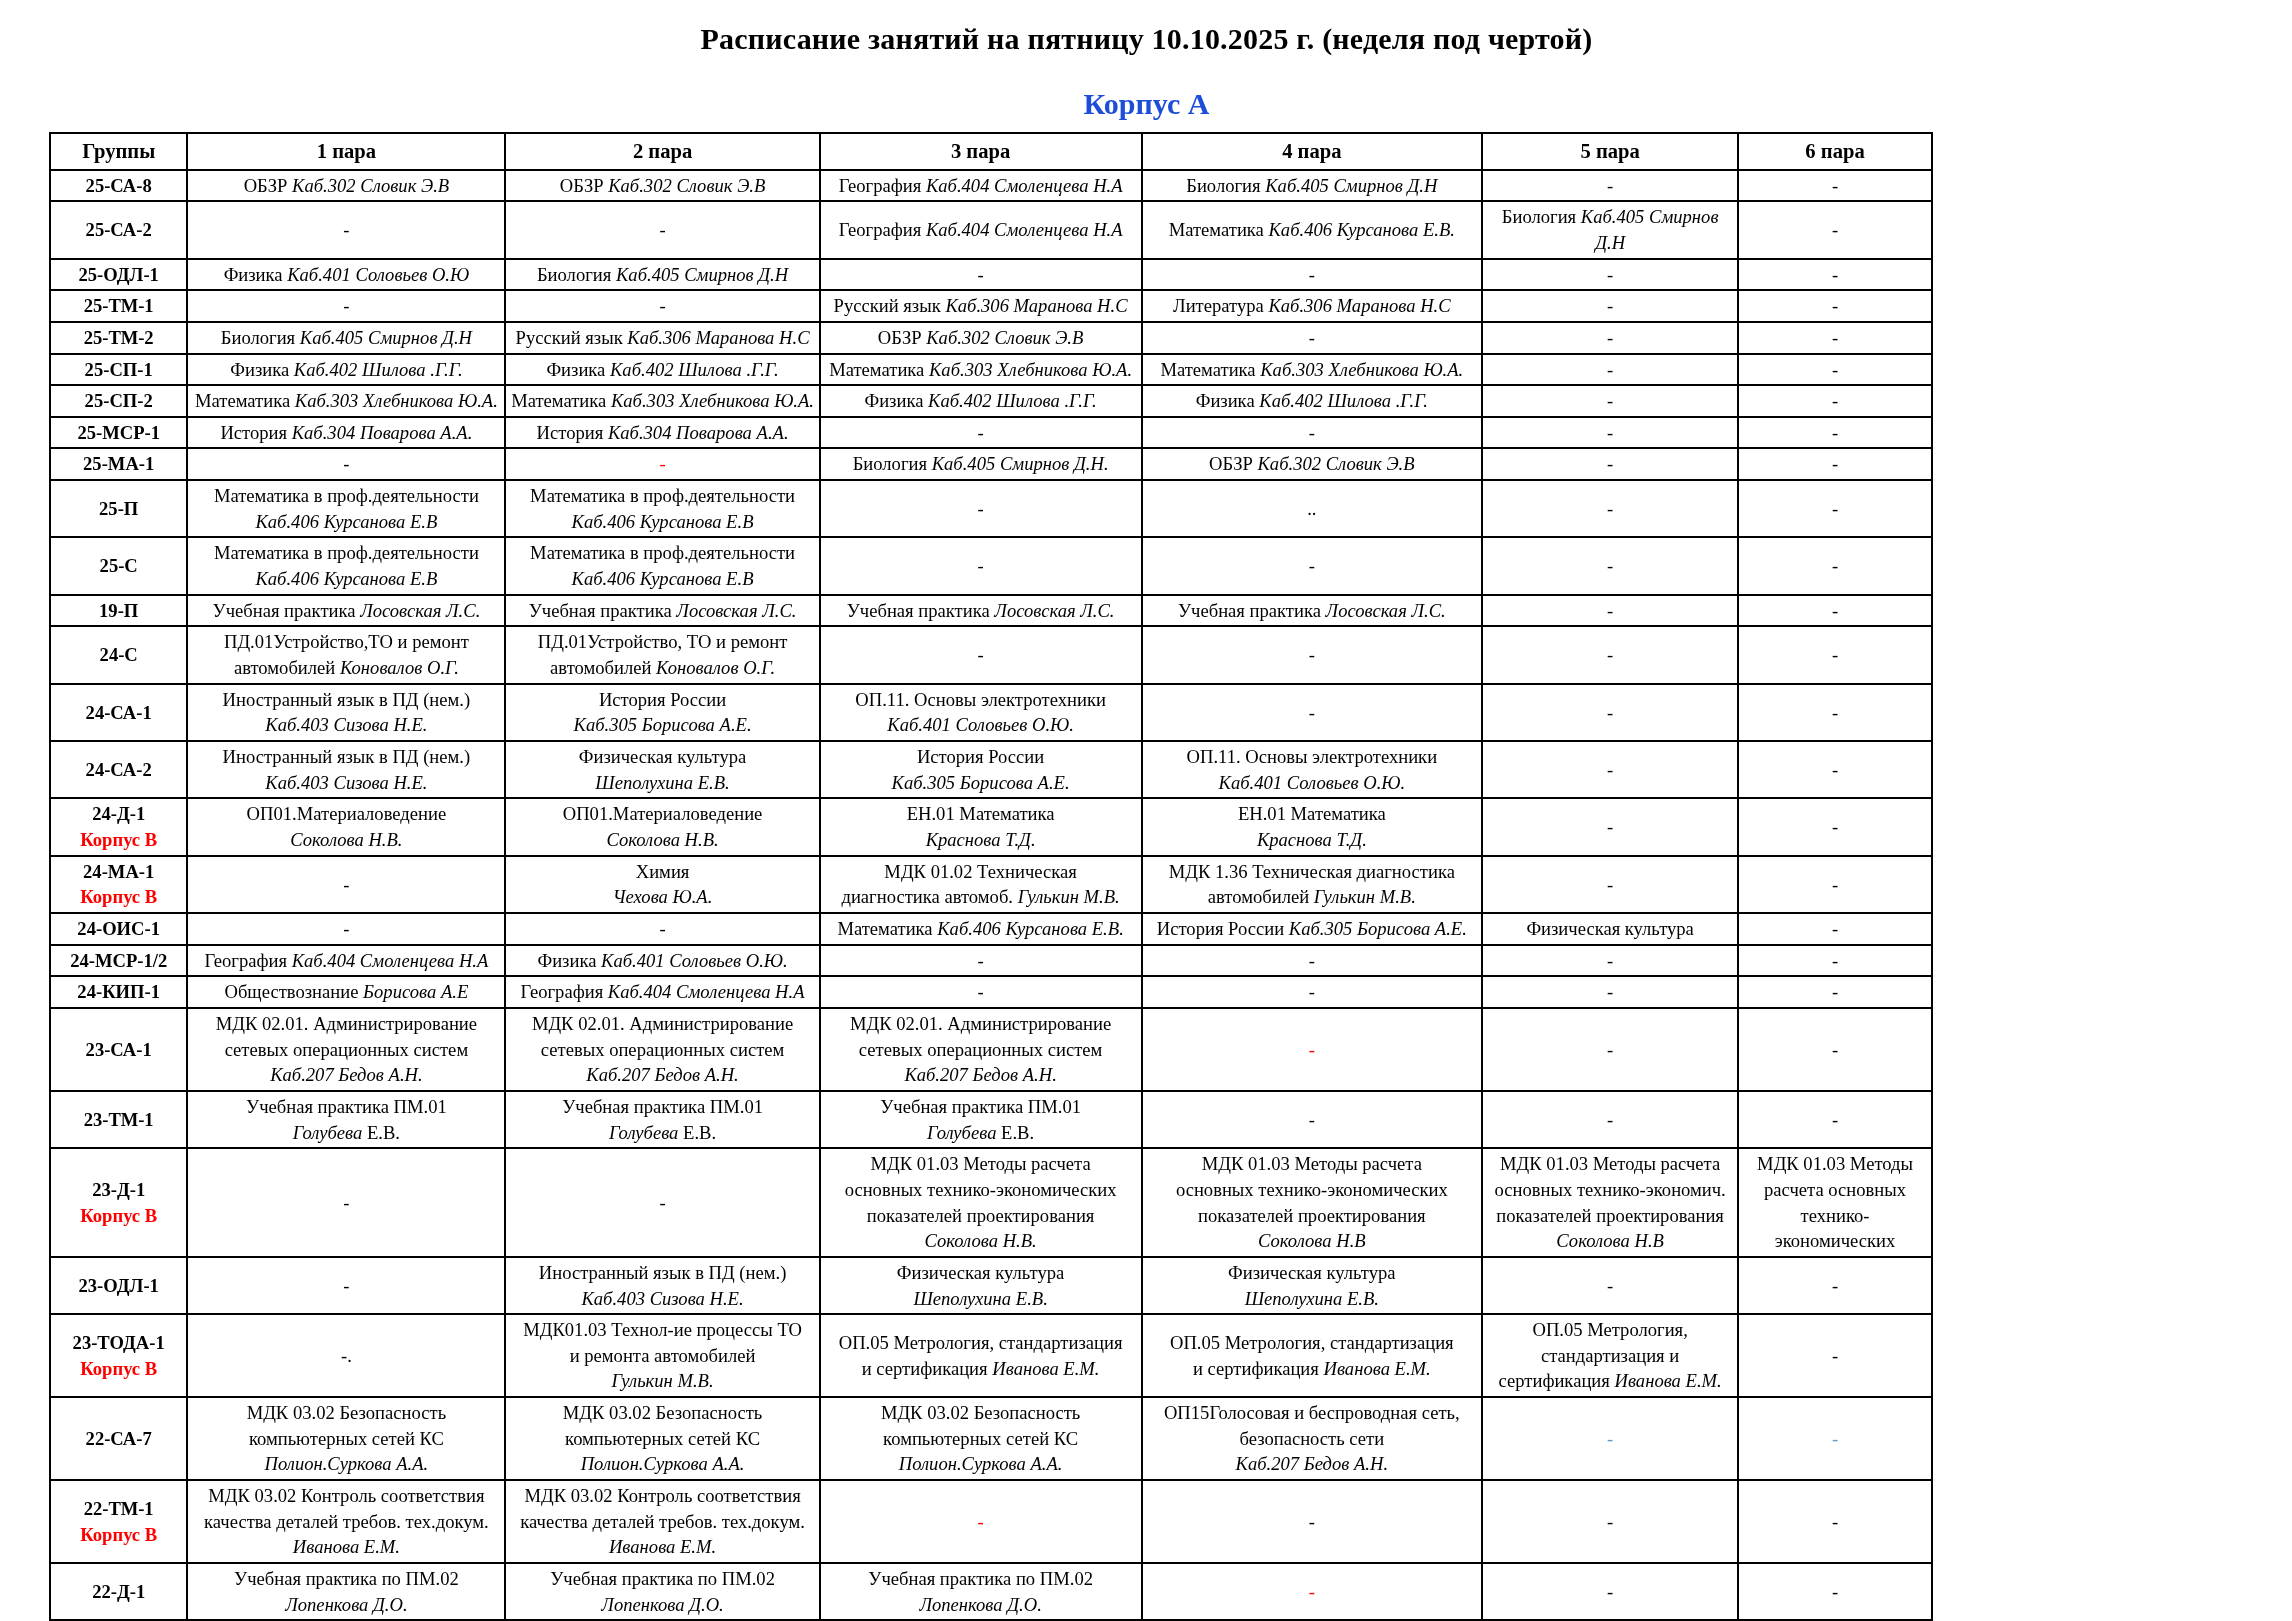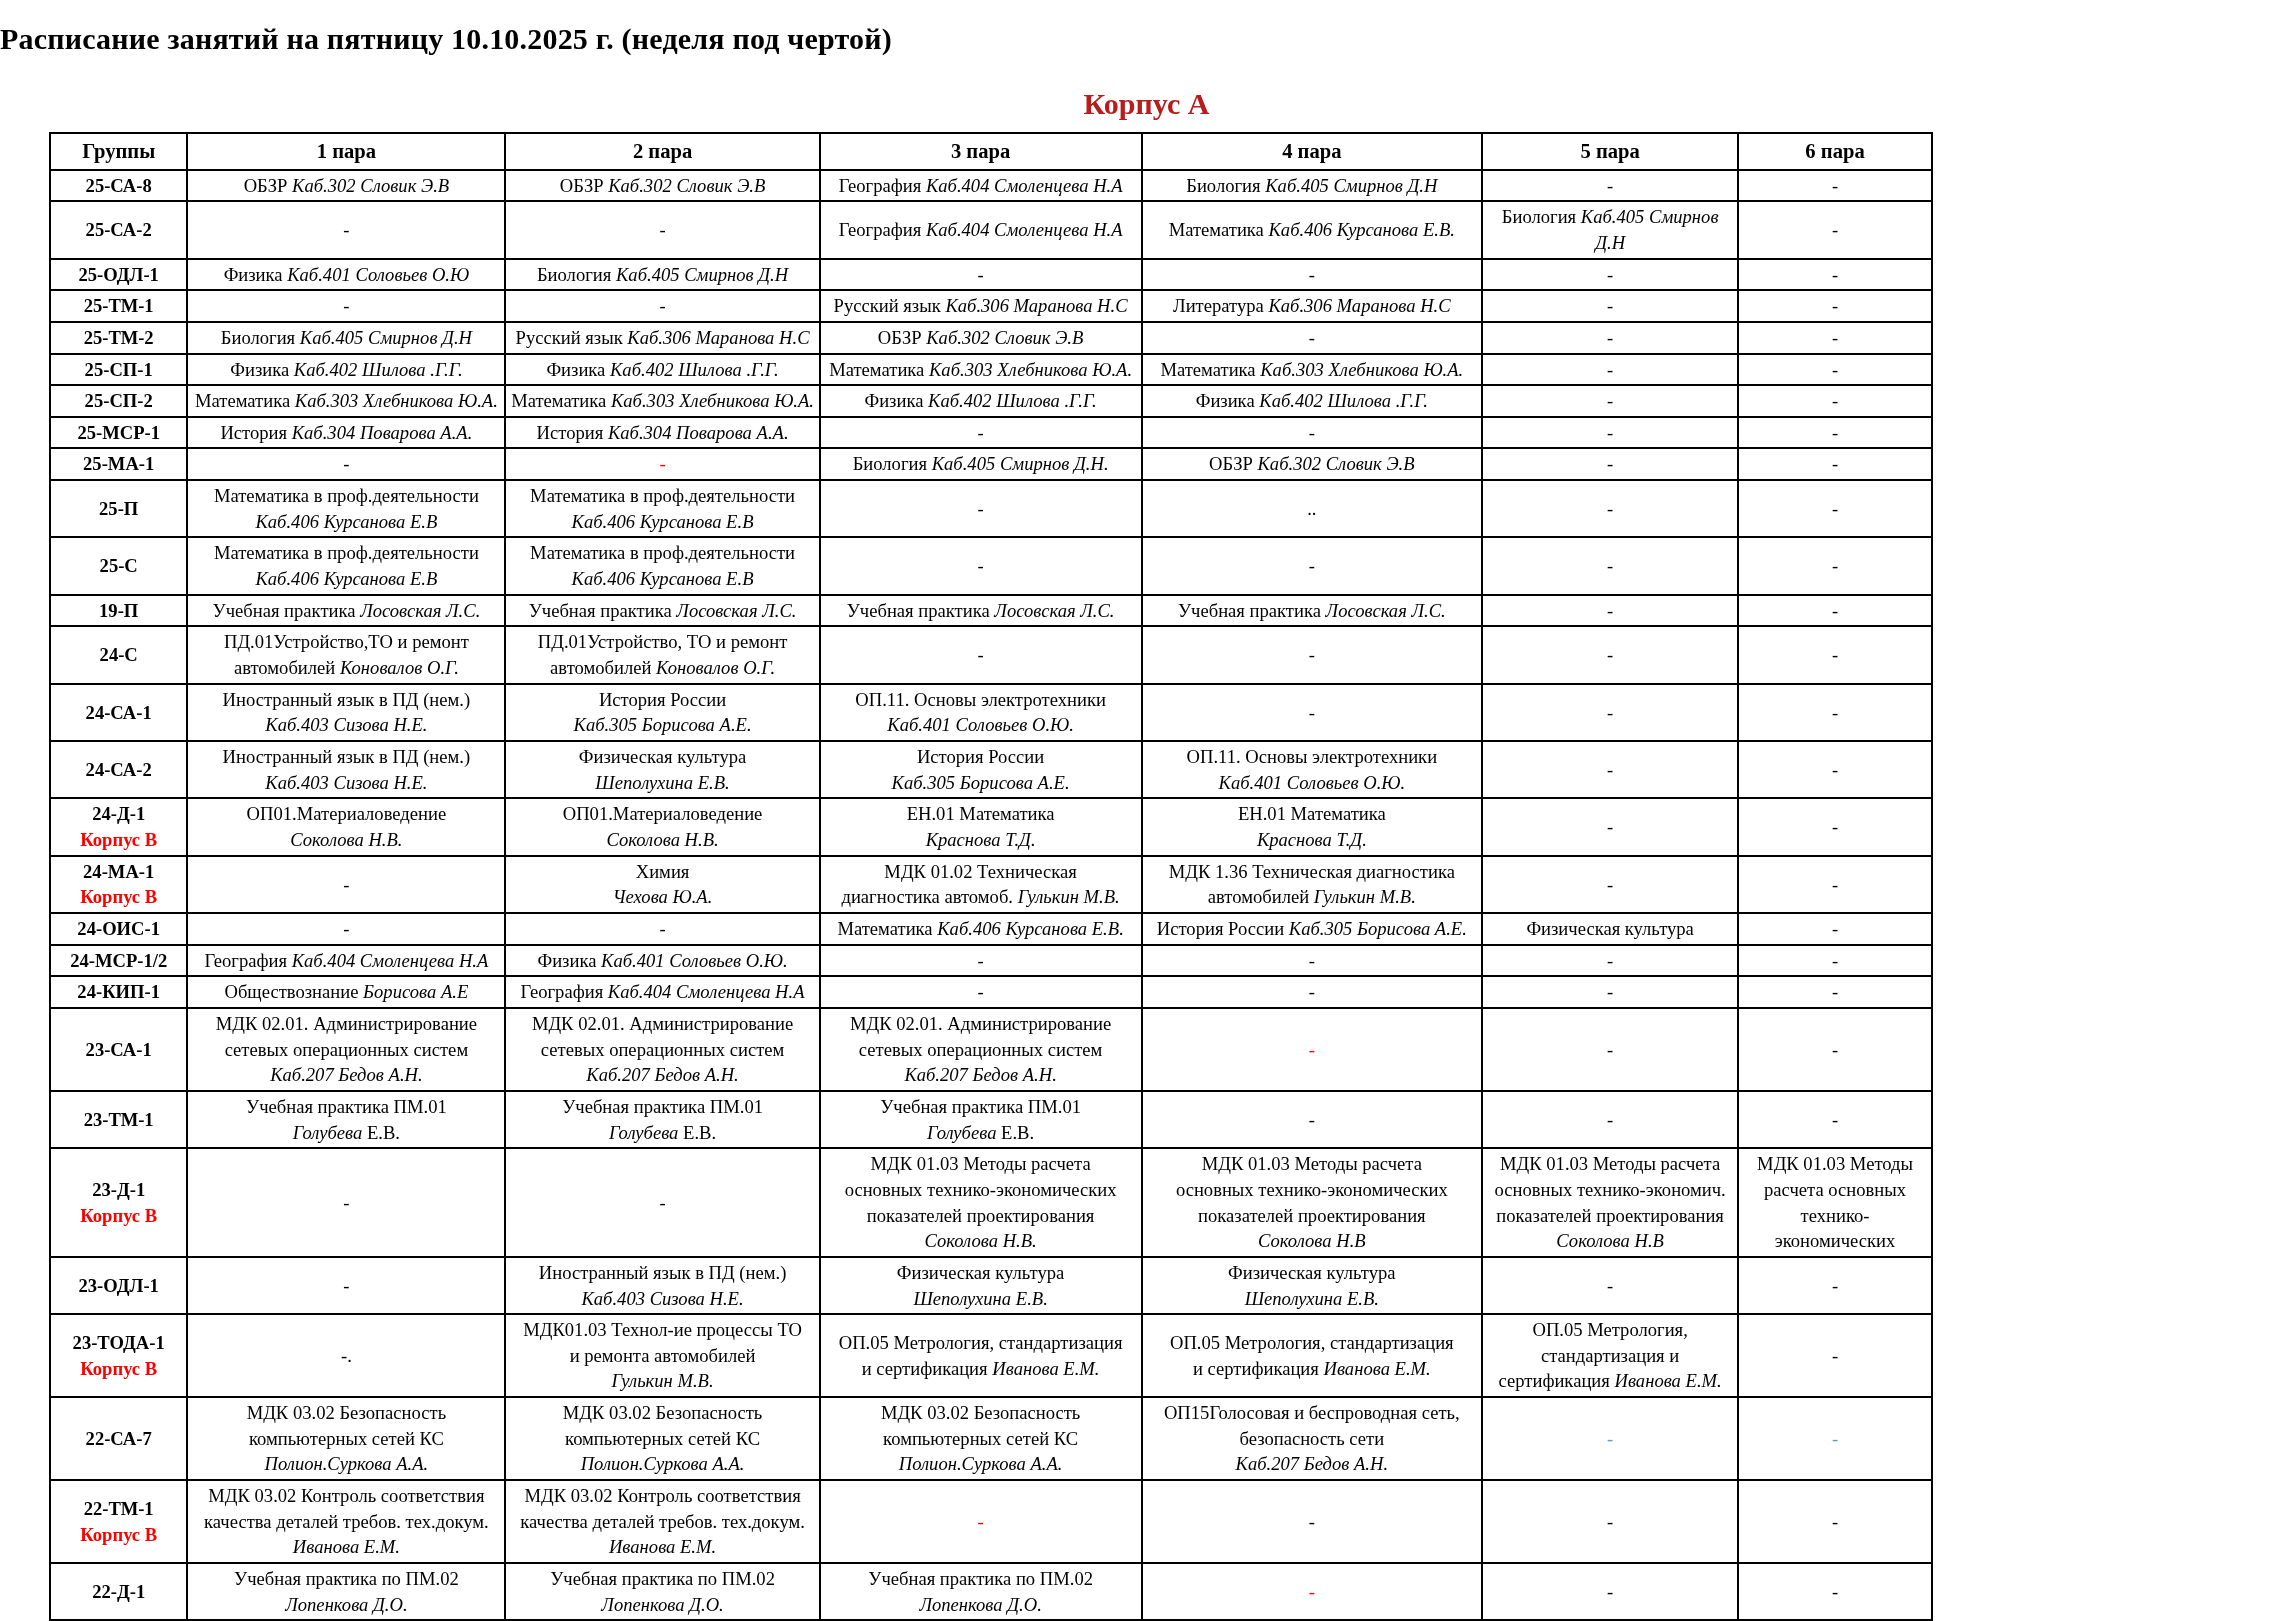--- a/index.html
+++ b/index.html
@@ -1,21 +1,21 @@
 <!DOCTYPE html>
 <html><head>
 <meta charset="utf-8">
 <style>
   html,body{margin:0;padding:0;}
   body{
     width:2293px;height:1621px;background:#ffffff;color:#000;
     font-family:"Liberation Serif", serif;overflow:hidden;
   }
   .page-title{
-    text-align:left;font-weight:bold;font-size:30px;margin-top:21.6px;letter-spacing:0.2px;
+    text-align:center;font-weight:bold;font-size:30px;margin-top:21.6px;letter-spacing:0.2px;
   }
   .page-subtitle{
     text-align:center;font-weight:bold;font-size:30px;margin-top:4.9px;margin-bottom:11.8px;
   }
   table.schedule{
     border-collapse:collapse;table-layout:fixed;
     width:1884px;margin-left:49px;
   }
   table.schedule th, table.schedule td{
     border-left:2px solid #000;border-right:2px solid #000;
@@ -25,21 +25,21 @@
     overflow:hidden;
   }
   table.schedule th{font-weight:bold;font-size:20.6px;padding:2.9px 3.9px;}
   td.group-cell{font-weight:bold;font-size:19.6px;}
   .group-note{font-weight:bold;}
 </style>
 </head>
 <body>
 
 <div class="page-title">Расписание занятий на пятницу 10.10.2025 г. (неделя под чертой)</div>
-<div class="page-subtitle" style="color: #b91c1c; margin-top: 31px;">Корпус А</div>
+<div class="page-subtitle" style="color: #1d4ed8; margin-top: 31px;">Корпус А</div>
 
 <table class="schedule">
   <colgroup>
     <col style="width:7.3%">
       <col style="width:16.9%">
       <col style="width:16.7%">
     <col style="width:17.1%">
       <col style="width:18.1%">
       <col style="width:13.6%">
       <col style="width:10.3%">

